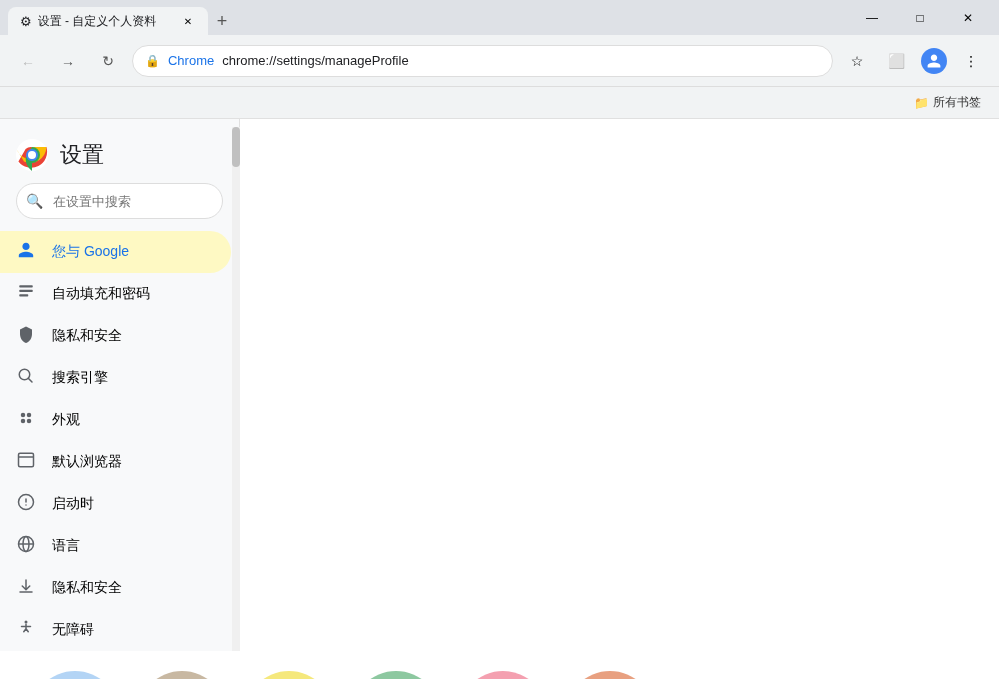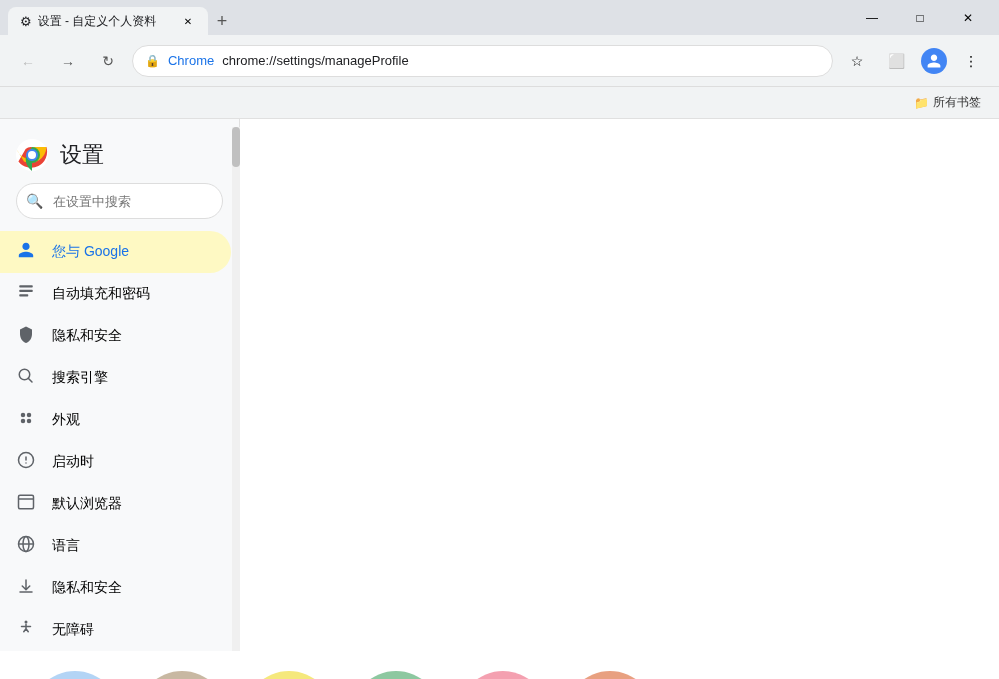--- a/index.html
+++ b/index.html
@@ -355,34 +355,34 @@
               <circle cx="16" cy="8" r="3"></circle>
               <circle cx="8" cy="16" r="3"></circle>
               <circle cx="16" cy="16" r="3"></circle>
             </svg>
         </span>
         <span>外观</span>
       </div>
       <div class="nav-item">
         <span class="nav-icon">
           <svg width="18" height="18" viewBox="0 0 24 24" fill="#5f6368">
+              <rect x="2" y="3" width="20" height="18" rx="2" stroke="#5f6368" stroke-width="2" fill="none"></rect>
+              <path d="M2 8h20" stroke="#5f6368" stroke-width="2"></path>
+            </svg>
+        </span>
+        <span>默认浏览器</span>
+      </div>
+      <div class="nav-item">
+        <span class="nav-icon">
+          <svg width="18" height="18" viewBox="0 0 24 24" fill="#5f6368">
               <circle cx="12" cy="12" r="10" stroke="#5f6368" stroke-width="2" fill="none"></circle>
               <path d="M12 8v4M12 16h.01" stroke="#5f6368" stroke-width="2" stroke-linecap="round"></path>
             </svg>
         </span>
         <span>启动时</span>
-      </div>
-      <div class="nav-item">
-        <span class="nav-icon">
-          <svg width="18" height="18" viewBox="0 0 24 24" fill="#5f6368">
-              <rect x="2" y="3" width="20" height="18" rx="2" stroke="#5f6368" stroke-width="2" fill="none"></rect>
-              <path d="M2 8h20" stroke="#5f6368" stroke-width="2"></path>
-            </svg>
-        </span>
-        <span>默认浏览器</span>
       </div>
       <div class="nav-item">
         <span class="nav-icon">
           <svg width="18" height="18" viewBox="0 0 24 24" fill="#5f6368">
               <circle cx="12" cy="12" r="10" stroke="#5f6368" stroke-width="2" fill="none"></circle>
               <ellipse cx="12" cy="12" rx="4" ry="10" stroke="#5f6368" stroke-width="2" fill="none"></ellipse>
               <path d="M2 12h20" stroke="#5f6368" stroke-width="2"></path>
             </svg>
         </span>
         <span>语言</span>

